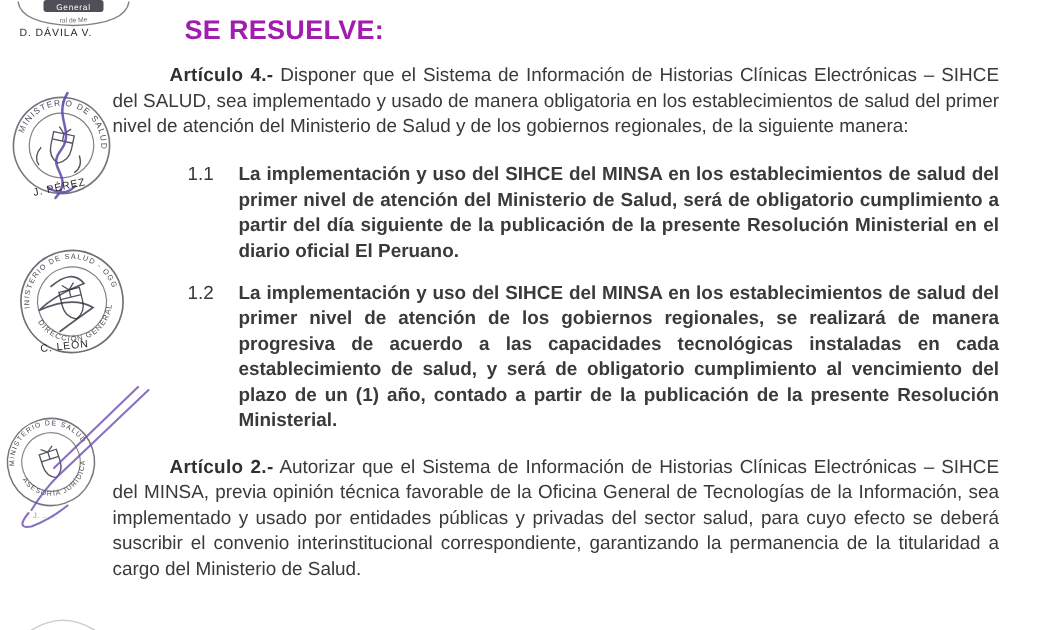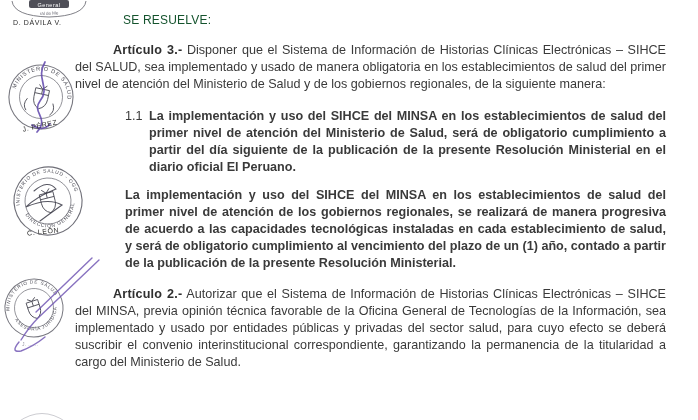--- a/index.html
+++ b/index.html
@@ -1,25 +1,25 @@
 <!DOCTYPE html>
 <html><head>
 <meta charset="utf-8">
 <style>
   html,body{margin:0;padding:0;background:#e8e8e8;}
   .page{
     position:relative;width:698px;height:420px;background:#ffffff;
     font-family:"Liberation Sans", sans-serif;color:#3a3a3a;overflow:hidden;
   }
   .content{position:absolute;left:75px;top:10px;width:591px;font-size:12.6px;line-height:17px;}
-  .heading{font-weight:normal;font-size:12px;margin:2px 0 0 48px;letter-spacing:.2px;color:#14532d;}
+  .heading{font-weight:bold;font-size:18px;margin:2px 0 0 48px;letter-spacing:.2px;color:#a21caf;}
   .para{margin:13px 0 0 0;text-indent:38px;text-align:justify;}
   .para b{letter-spacing:.2px;color:#2f2f2f;}
   .list{margin-top:15px;padding-left:50px;}
-  .item{display:flex;margin-bottom:11px;}
+  .item{display:flex;margin-bottom:11px;gap:10px;}
   .item .num{flex:0 0 24px;}
   .item .txt{flex:1;text-align:justify;font-weight:bold;}
   .stamp{position:absolute;}
   .signer{
     position:absolute;font-size:7px;color:#2b2b2b;letter-spacing:.6px;white-space:nowrap;
   }
   .signer.tiny{font-size:5px;color:#9a9aa6;letter-spacing:.3px;filter:blur(.3px);}
   svg{display:block;}
   .sealstroke{stroke:#55555f;fill:none;}
   .ringtext{fill:#4b4b55;letter-spacing:.8px;}
@@ -113,28 +113,29 @@
 
   <div class="stamp" style="left:14px;top:410px;">
     <svg width="56" height="12" viewBox="0 0 56 12">
       <path d="M4,12 Q28,-5 52,12" fill="none" stroke="#8e8e98" stroke-width="1" opacity=".45"></path>
     </svg>
   </div>
 
   <div class="content">
     <div class="heading">SE RESUELVE:</div>
 
-    <p class="para"><b>Artículo 3.-</b><span> Disponer que el Sistema de Información de Historias Clínicas Electrónicas – SIHCE del SALUD, sea implementado y usado de manera obligatoria en los establecimientos de salud del primer nivel de atención del Ministerio de Salud y de los gobiernos regionales, de la siguiente manera:</span></p>
+    <p class="para"><b>Artículo 4.-</b><span> Disponer que el Sistema de Información de Historias Clínicas Electrónicas – SIHCE del SALUD, sea implementado y usado de manera obligatoria en los establecimientos de salud del primer nivel de atención del Ministerio de Salud y de los gobiernos regionales, de la siguiente manera:</span></p>
 
     <div class="list">
       <div class="item">
         <span class="num">1.1</span>
         <span class="txt">La implementación y uso del SIHCE del MINSA en los establecimientos de salud del primer nivel de atención del Ministerio de Salud, será de obligatorio cumplimiento a partir del día siguiente de la publicación de la presente Resolución Ministerial en el diario oficial El Peruano.</span>
       </div>
       <div class="item">
+        <span class="num">1.2</span>
         <span class="txt">La implementación y uso del SIHCE del MINSA en los establecimientos de salud del primer nivel de atención de los gobiernos regionales, se realizará de manera progresiva de acuerdo a las capacidades tecnológicas instaladas en cada establecimiento de salud, y será de obligatorio cumplimiento al vencimiento del plazo de un (1) año, contado a partir de la publicación de la presente Resolución Ministerial.</span>
       </div>
     </div>
 
     <p class="para" style="margin-top:14px;"><b>Artículo 2.-</b><span> Autorizar que el Sistema de Información de Historias Clínicas Electrónicas – SIHCE del MINSA, previa opinión técnica favorable de la Oficina General de Tecnologías de la Información, sea implementado y usado por entidades públicas y privadas del sector salud, para cuyo efecto se deberá suscribir el convenio interinstitucional correspondiente, garantizando la permanencia de la titularidad a cargo del Ministerio de Salud.</span></p>
   </div>
 
 </div>
 
 </body></html>

